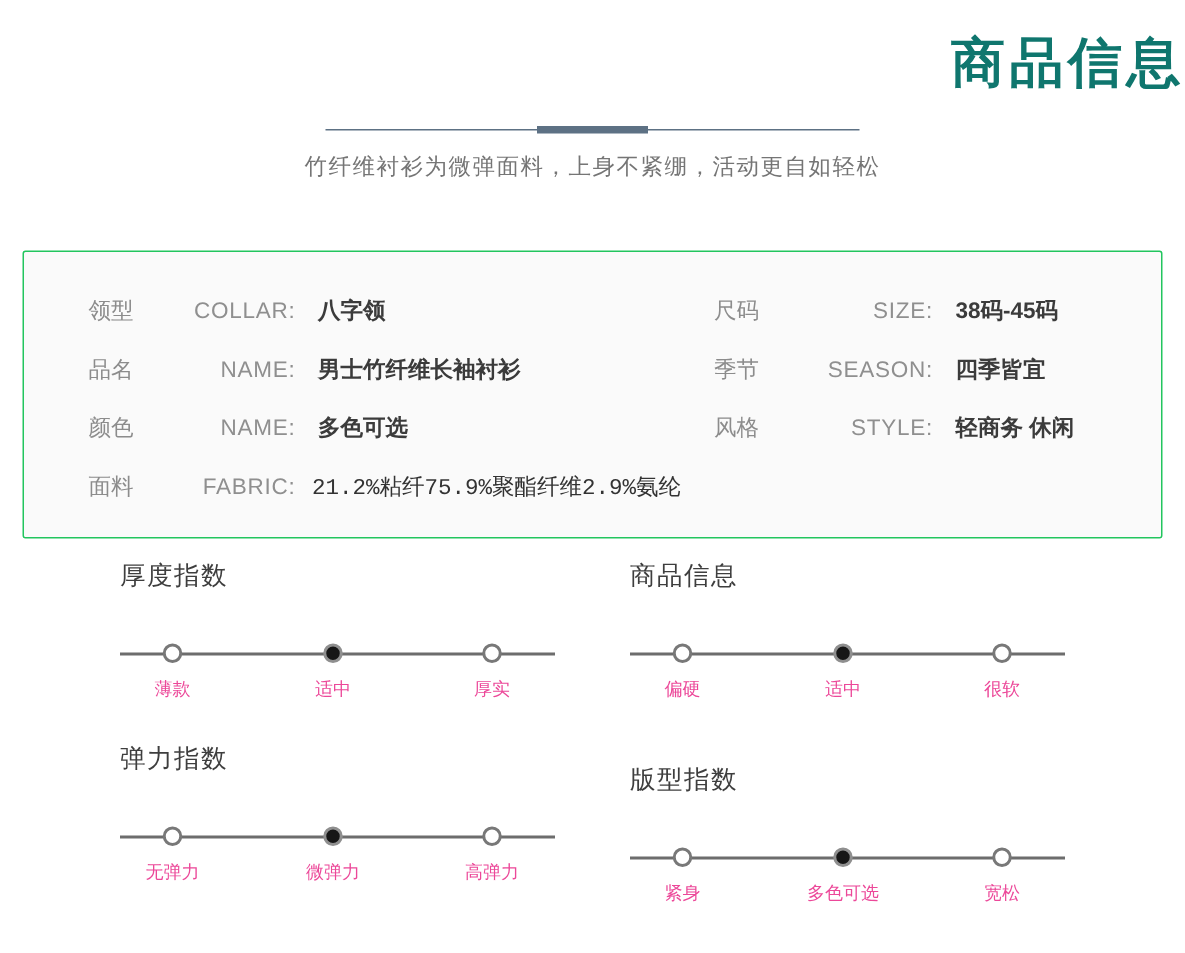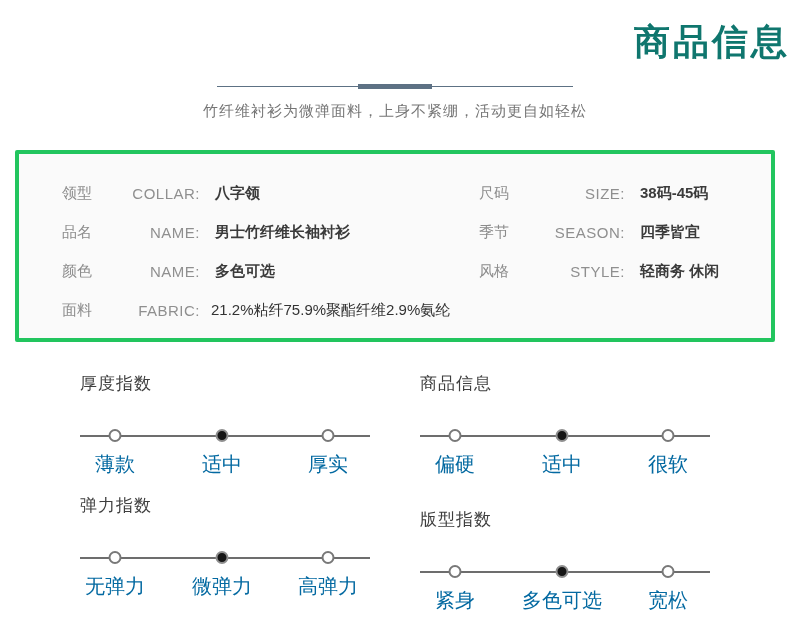--- a/index.html
+++ b/index.html
@@ -10,48 +10,48 @@
   
   .title { margin-top:20px; text-align:right; font-size:36px; font-weight:bold;
            letter-spacing:3px; color:#0f766e; line-height:44px; }
   .divider { position:relative; width:356px; height:5px; margin:20px auto 0 auto; }
   .divider .thin { position:absolute; top:2px; left:0; right:0; height:1px; background:#5d7184; }
   .divider .thick { position:absolute; top:0; left:50%; transform:translateX(-50%);
                     width:74px; height:5px; background:#5d7184; }
   .subtitle { margin-top:13px; text-align:center; font-size:15px; color:#757575; letter-spacing:1px; }
 
   
-  .info-box { position:absolute; left:15px; top:150px; width:760px; height:192px;
-              background:#fafafa; border:4px solid #22c55e; border-radius:2px; }
+  .info-box { position:absolute; left:15px; top:167px; width:760px; height:192px;
+              background:#fafafa; border:1px solid #22c55e; border-radius:2px; }
   .box-inner { display:flex; padding:20px 0 0 43px; }
   .col-left { width:417px; }
   .col-right { flex:1; }
   .row { display:flex; align-items:center; height:39px; font-size:15px; }
   .cn { width:46px; color:#8c8c8c; flex-shrink:0; }
   .en { width:92px; text-align:right; color:#8f8f8f; letter-spacing:0.5px; flex-shrink:0; }
   .col-right .en { width:100px; }
   .val { margin-left:15px; font-weight:bold; color:#3b3b3b; white-space:nowrap; }
-  .val.serif { font-family:Liberation Sans, sans-serif; font-weight:normal; font-size:15px; color:#333;margin-left:11px; }
+  .val.serif { font-family:Liberation Mono, monospace; font-weight:normal; font-size:15px; color:#333;margin-left:11px; }
 
   
   .sec { position:absolute; width:290px; height:100px; }
   #sec-0 { left:80px; top:372px; }
   #sec-1 { left:420px; top:372px; }
   #sec-2 { left:80px; top:494px; }
   #sec-3 { left:420px; top:508px; }
   .sec-title { font-size:17px; color:#3e3e3e; letter-spacing:1px; }
   .slider { position:relative; height:14px; margin-top:34px; }
   .track { position:absolute; top:6px; left:0; right:0; height:2px; background:#6d6d6d; }
   .dot { position:absolute; top:0; width:13px; height:13px; border-radius:50%;
          background:#ffffff; border:2px solid #787878; transform:translateX(-50%); }
   .dot.d0 { left:35px; } .dot.d1 { left:142px; } .dot.d2 { left:248px; }
   .dot.active { background:#161616; border-color:#8f8f8f; }
   .labels { position:relative; margin-top:8px; height:22px; }
   .lbl { position:absolute; transform:translateX(-50%); white-space:nowrap;
-         font-size:20px; color:#0369a1; }
+         font-size:12px; color:#ec4899; }
   .lbl.l0 { left:35px; } .lbl.l1 { left:142px; } .lbl.l2 { left:248px; }
 </style>
 </head>
 <body>
 
 <div id="page">
 
   <div class="title">商品信息</div>
 
   <div class="divider">

